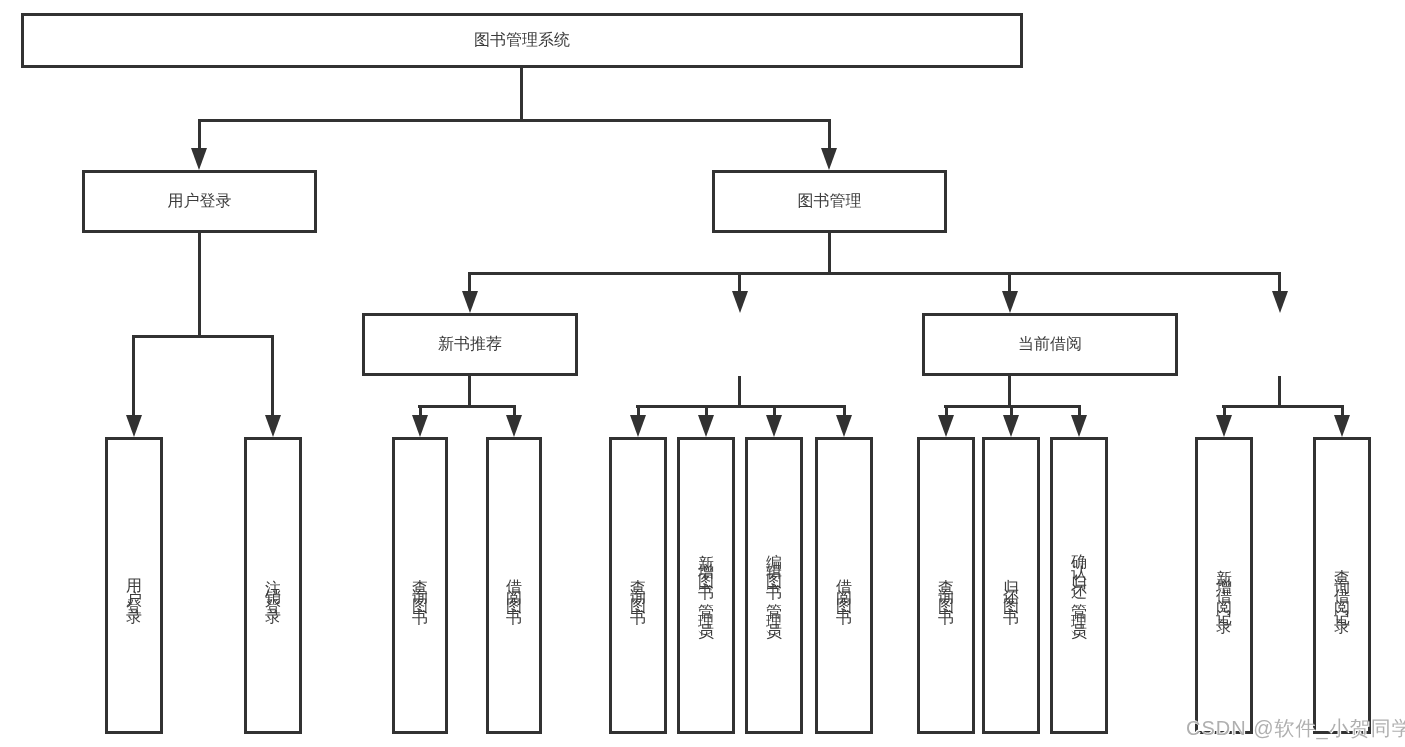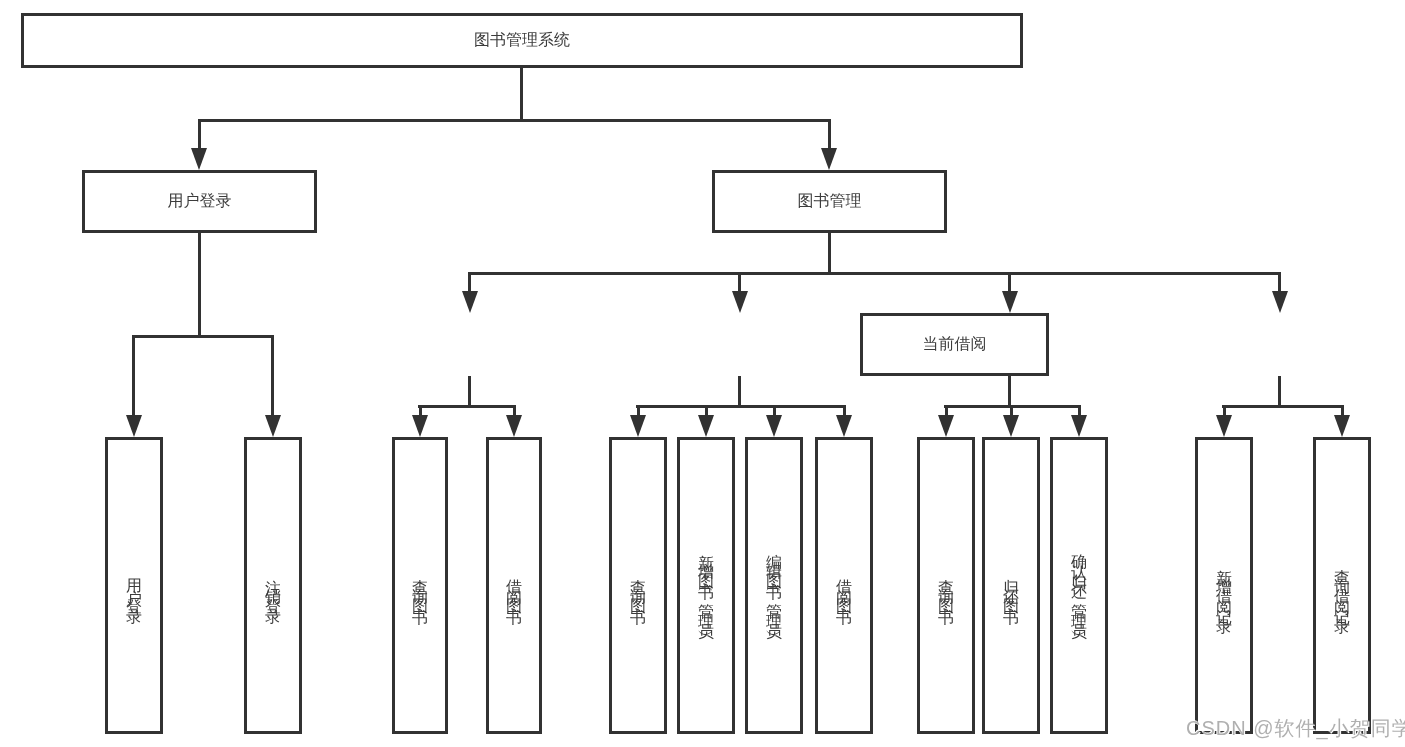--- a/index.html
+++ b/index.html
@@ -60,21 +60,22 @@
 </head>
 <body>
 
 <div class="canvas">
 
   <div class="node" style="left:21px; top:13px; width:1002px; height:55px;">图书管理系统</div>
 
   <div class="node" style="left:82px; top:170px; width:235px; height:63px;">用户登录</div>
   <div class="node" style="left:712px; top:170px; width:235px; height:63px;">图书管理</div>
 
-  <div class="node" style="left:860px; top:313px; width:189px; height:63px;">当前借阅</div>
+  <div class="node" style="left:362px; top:313px; width:216px; height:63px;">新书推荐</div>
+  <div class="node" style="left:922px; top:313px; width:256px; height:63px;">当前借阅</div>
 
   <div class="node vnode" style="left:105px; top:437px; width:58px; height:297px;">用户登录</div>
   <div class="node vnode" style="left:244px; top:437px; width:58px; height:297px;">注销登录</div>
 
   <div class="node vnode" style="left:392px; top:437px; width:56px; height:297px;">查询图书</div>
   <div class="node vnode" style="left:486px; top:437px; width:56px; height:297px;">借阅图书</div>
 
   <div class="node vnode" style="left:609px; top:437px; width:58px; height:297px;">查询图书</div>
   <div class="node vnode" style="left:677px; top:437px; width:58px; height:297px;">新增图书（管理员）</div>
   <div class="node vnode" style="left:745px; top:437px; width:58px; height:297px;">编辑图书（管理员）</div>

